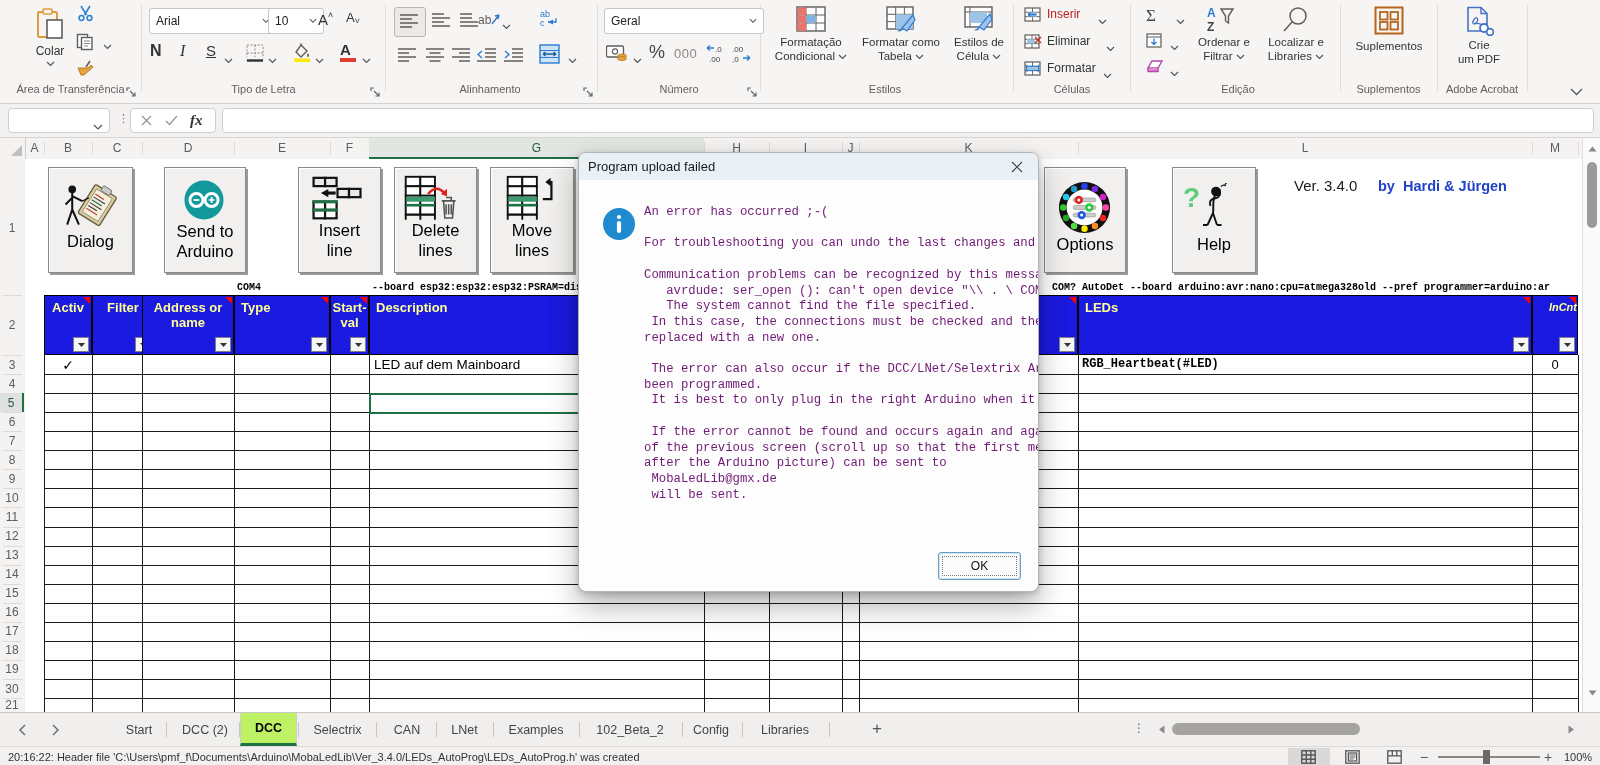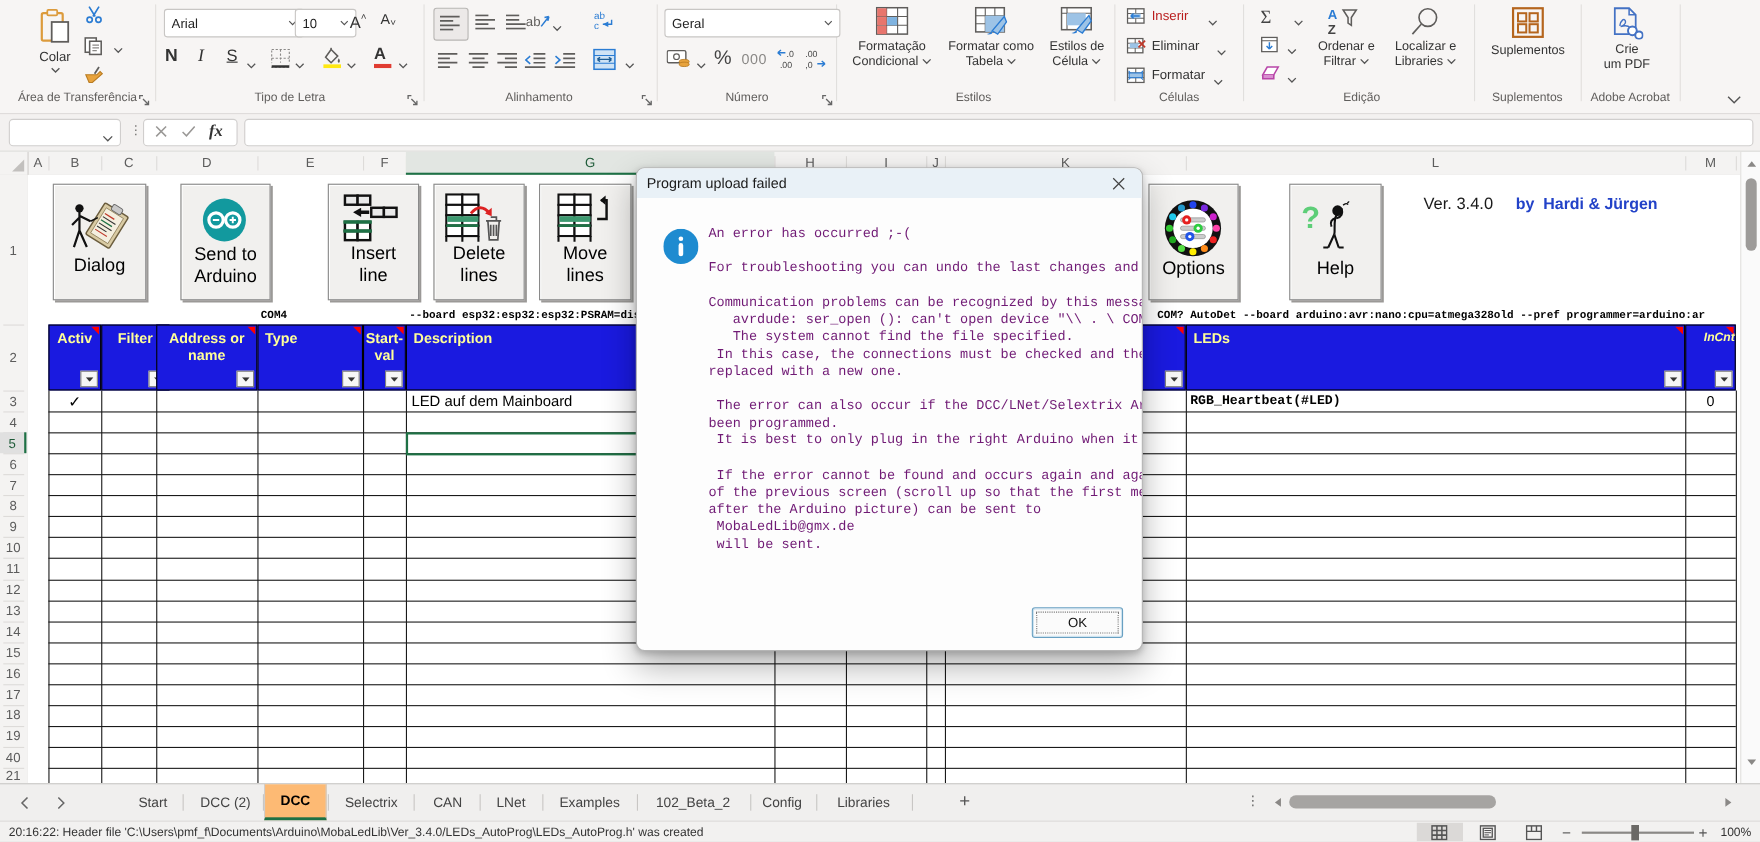--- a/index.html
+++ b/index.html
@@ -47,21 +47,21 @@
   #dlg-close{position:absolute;right:6px;top:3px;width:30px;height:21px;display:flex;align-items:center;justify-content:center;}
   #dlg-text{position:absolute;left:65px;top:52px;font-size:12.3px;line-height:15.7px;color:#701a75;white-space:pre;font-family:Liberation Mono, monospace;}
   #dlg-ok{position:absolute;left:359px;top:399px;width:81px;height:26px;background:#fbfbfb;border:1px solid #68a0c2;border-radius:3px;
           font-size:12px;color:#111;display:flex;align-items:center;justify-content:center;box-shadow:inset 0 0 0 1px #cfe3ef;}
   #dlg-ok .focusdots{position:absolute;inset:3px;border:1px dotted #7a7a7a;}
   
   #vscroll{position:absolute;left:1582px;top:138px;width:18px;height:574px;background:#fafafa;border-left:1px solid #e2e0de;}
   
   #tabbar{position:absolute;left:0;top:712px;width:1600px;height:34px;background:#f0efee;border-top:1px solid #c9c7c5;}
   .sheettab{position:absolute;top:0;height:33px;display:flex;align-items:center;justify-content:center;font-size:12.5px;color:#444;}
-  .sheettab.active{background:#fdba74;color:#000;font-weight:bold;border-bottom:3px solid #1e7145;box-sizing:border-box;border-left:1px solid #d0cecc;border-right:1px solid #d0cecc;}
+  .sheettab.active{background:#bef264;color:#000;font-weight:bold;border-bottom:3px solid #1e7145;box-sizing:border-box;border-left:1px solid #d0cecc;border-right:1px solid #d0cecc;}
   .tabsep{position:absolute;top:9px;height:15px;width:1px;background:#c8c6c4;}
   
   #sbar{position:absolute;left:0;top:746px;width:1600px;height:19px;background:#f2f1f0;border-top:1px solid #dddbd9;font-size:11px;color:#333;}
   .svgic{display:block;}
 </style>
 </head>
 <body>
 
 <div id="app">
 
@@ -547,21 +547,21 @@
         <div class="rowN" style="top: 424.72px; height: 19.06px;">15</div>
         <div class="rowtick" style="top: 443.78px;"></div>
         <div class="rowN" style="top: 443.78px; height: 19.06px;">16</div>
         <div class="rowtick" style="top: 462.84px;"></div>
         <div class="rowN" style="top: 462.84px; height: 19.06px;">17</div>
         <div class="rowtick" style="top: 481.9px;"></div>
         <div class="rowN" style="top: 481.9px; height: 19.06px;">18</div>
         <div class="rowtick" style="top: 500.96px;"></div>
         <div class="rowN" style="top: 500.96px; height: 19.06px;">19</div>
         <div class="rowtick" style="top: 520.02px;"></div>
-        <div class="rowN" style="top: 520.02px; height: 19.06px;">40</div>
+        <div class="rowN" style="top: 520.02px; height: 19.06px;">30</div>
         <div class="rowtick" style="top: 539.08px;"></div>
         <div class="rowN" style="top: 539.08px; height: 13.92px;">21</div>
       </div>
     <div id="cells" class="abs" style="left:25px;top:21px;width:1557px;height:553px;background:#fff;overflow:hidden;">
 
     <div class="cellTxt mono" style="left: 212px; top: 123px; font-size: 10px; font-weight: bold;">COM4</div>
         <div class="cellTxt mono" style="left: 347px; top: 123px; font-size: 10px; font-weight: bold;">--board esp32:esp32:esp32:PSRAM=dis</div>
         <div class="cellTxt mono" style="left: 1027px; top: 123px; font-size: 10px; font-weight: bold;">COM? AutoDet --board arduino:avr:nano:cpu=atmega328old --pref programmer=arduino:ar</div>
         <div class="bluecell" style="left: 19px; top: 136px; width: 48px; height: 60px;">
           <div class="bc-label">

